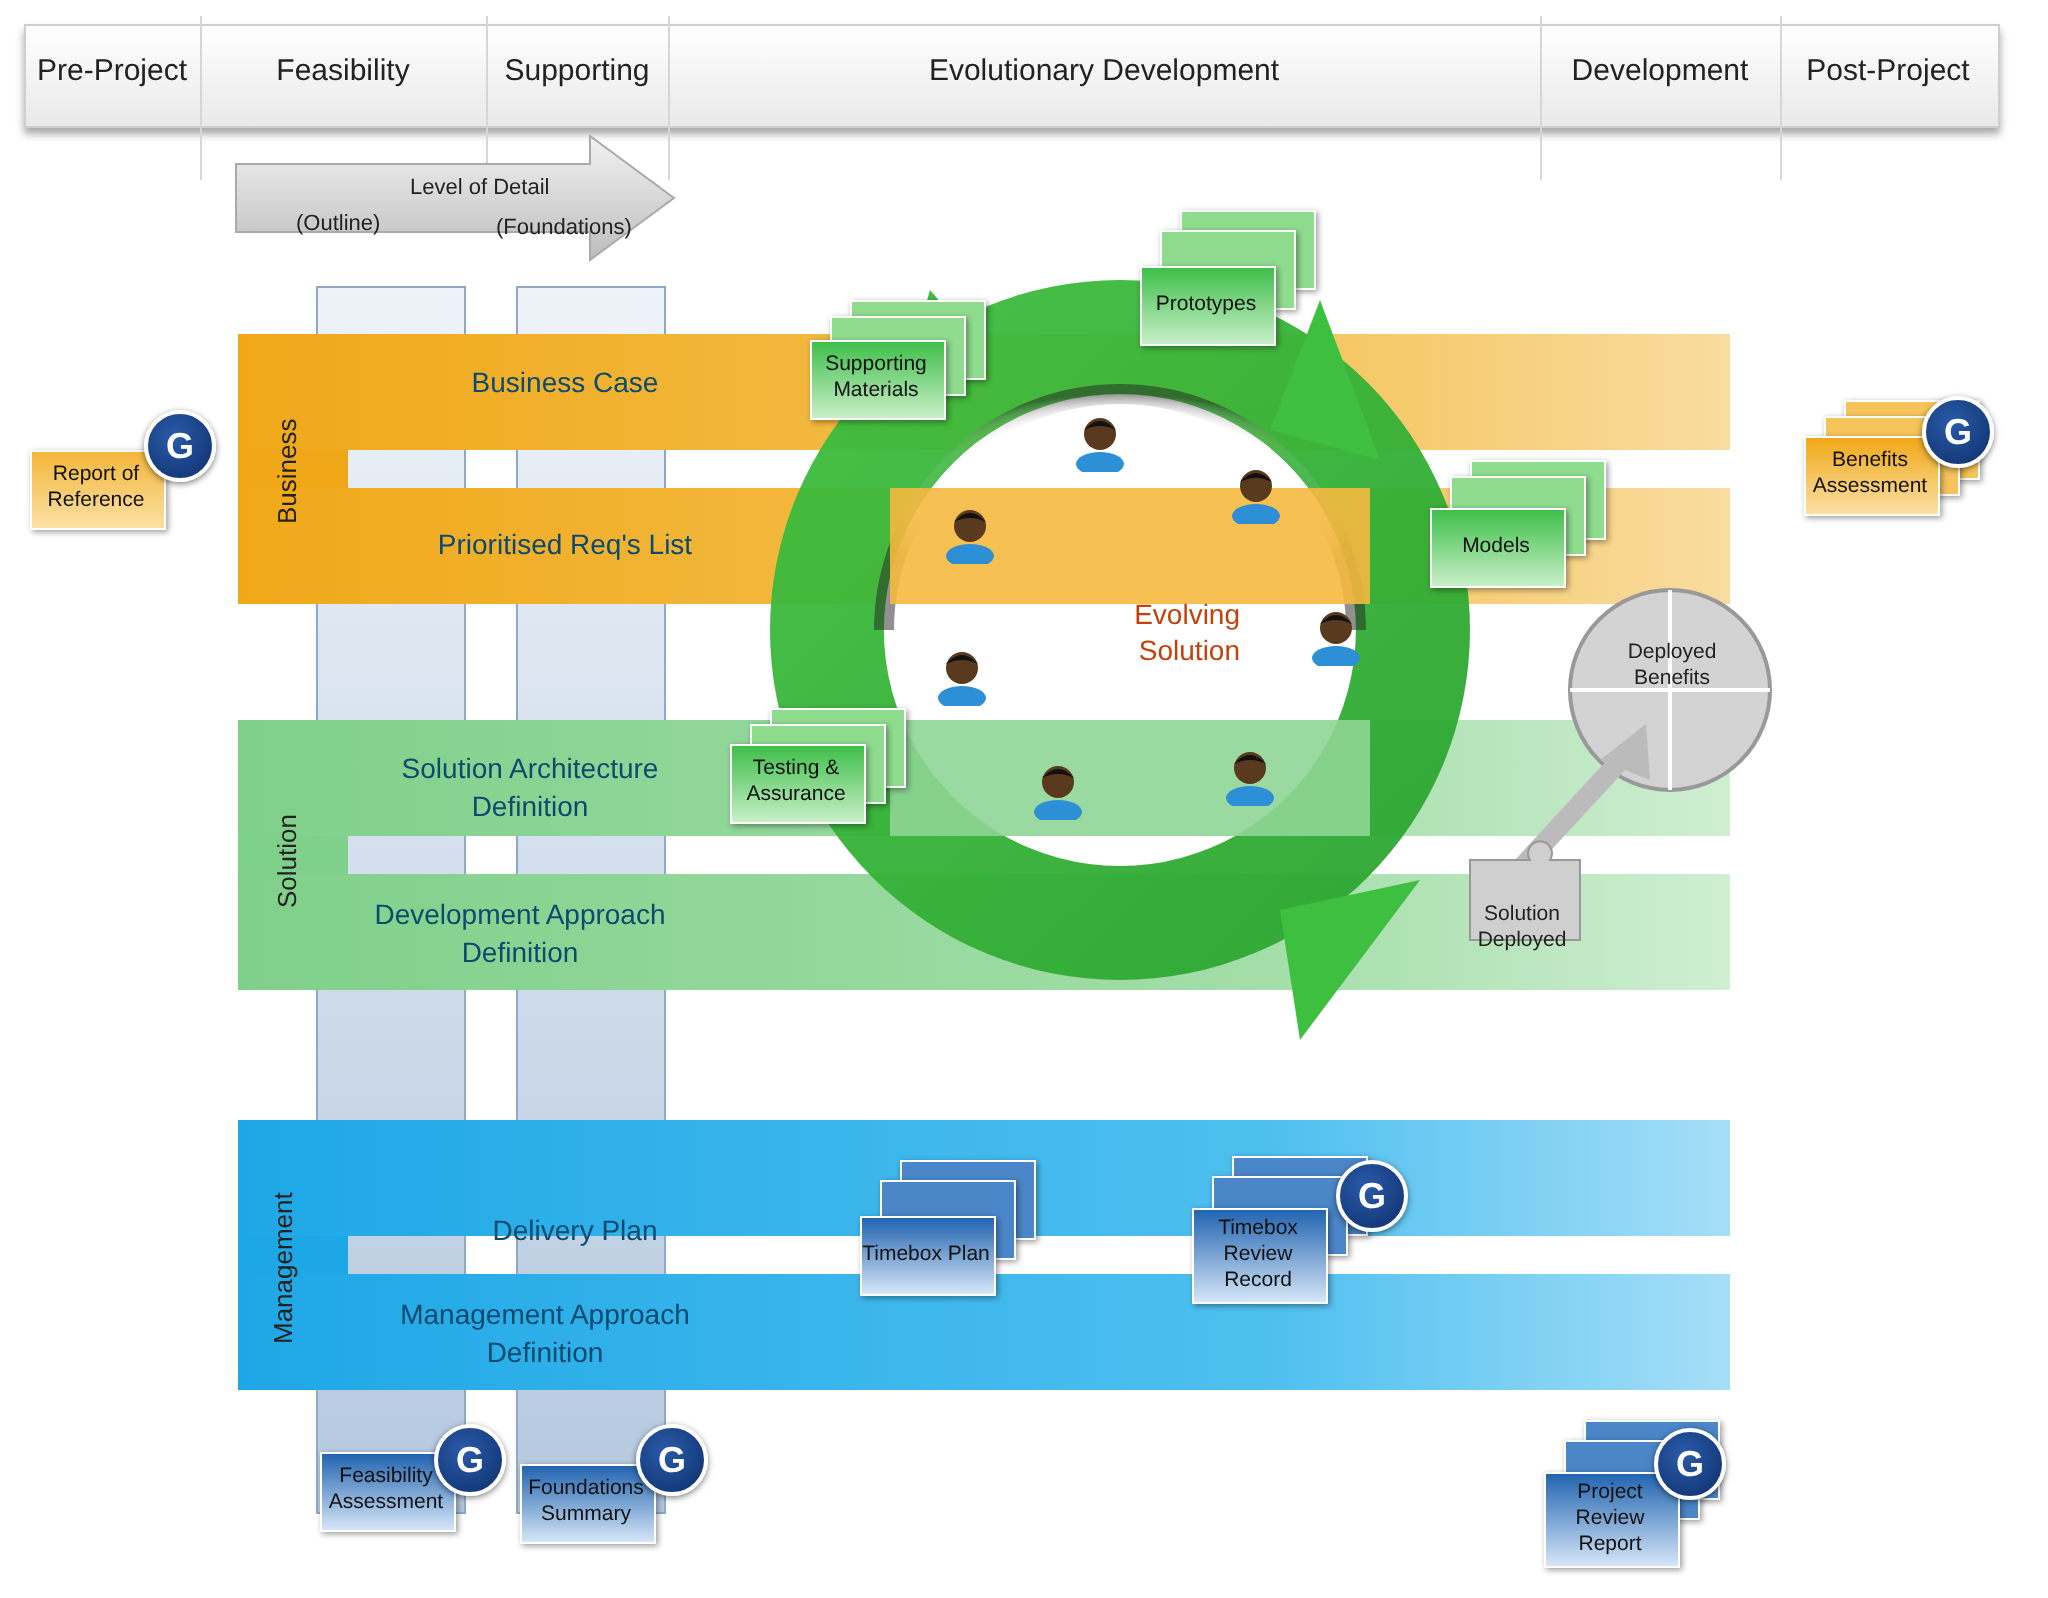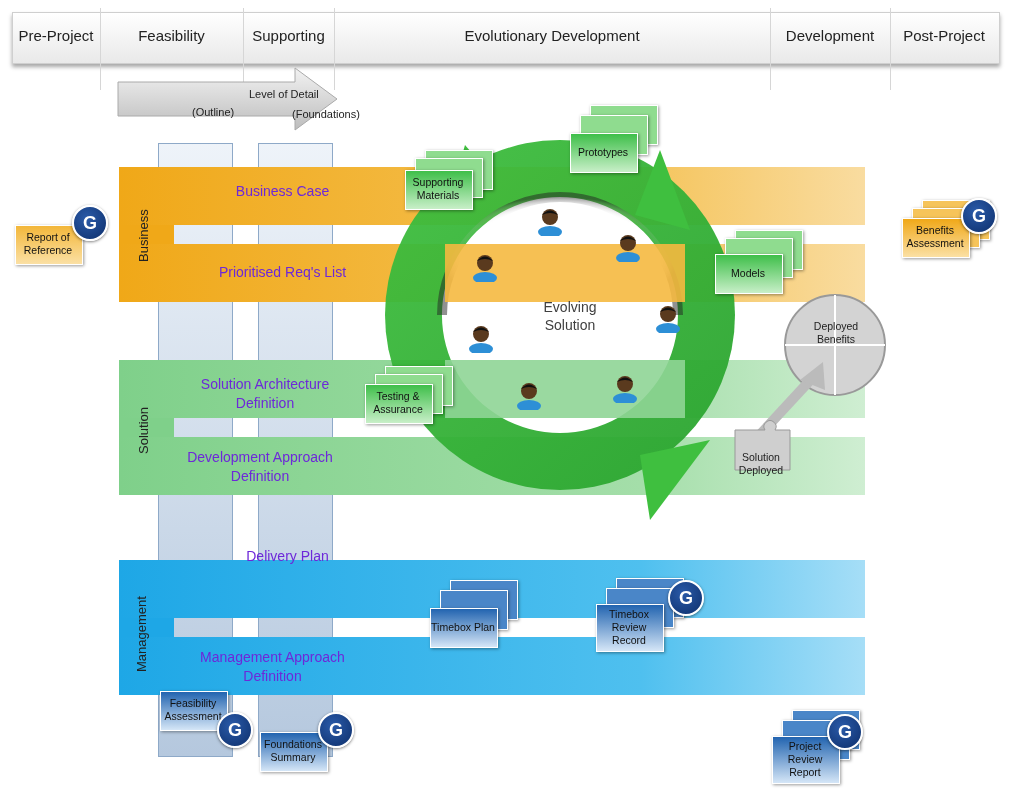--- a/index.html
+++ b/index.html
@@ -3,34 +3,34 @@
 <meta charset="utf-8">
 <style>
   html,body{margin:0;padding:0;background:#ffffff;}
   body{width:1024px;height:799px;position:relative;overflow:hidden;font-family:"Liberation Sans",sans-serif;color:#222;}
   .abs{position:absolute;}
   
   .phase-bar{left:12px;top:12px;width:986px;height:50px;background:linear-gradient(#ffffff,#e9e9e9);border:1px solid #cfcfcf;box-shadow:0 3px 4px rgba(0,0,0,0.35);}
   .phase{position:absolute;top:12px;height:50px;line-height:48px;text-align:center;font-size:15px;color:#222;}
   .phase-div{position:absolute;top:8px;width:1px;height:82px;background:#d6d6d6;}
   
-  .lod-text{font-size:11px;color:#222;margin-left:44px;}
+  .lod-text{font-size:11px;color:#222;}
   
   .col{position:absolute;background:linear-gradient(#eef3f9,#b5c8de);border:1px solid #8ea9c8;}
   
   .band{position:absolute;}
-  .band-label{position:absolute;font-size:14px;color:#6d28d9;text-align:center;line-height:19px;}
+  .band-label{position:absolute;font-size:14px;color:#0c4a6e;text-align:center;line-height:19px;}
   .vlabel{position:absolute;font-size:13px;color:#222;transform:rotate(-90deg);transform-origin:left top;white-space:nowrap;}
   
   .doc{position:absolute;width:70px;height:44px;}
   .doc .sheet{position:absolute;width:66px;height:38px;border:1px solid #fff;box-shadow:1px 1px 3px rgba(0,0,0,0.4);}
   .doc .lbl{position:absolute;left:0;top:0;width:66px;height:38px;display:flex;align-items:center;justify-content:center;text-align:center;font-size:10.5px;line-height:13px;color:#111;}
   .g-badge{position:absolute;width:32px;height:32px;border-radius:50%;background:radial-gradient(circle at 40% 35%,#2a5aa8,#0d2f6b);border:2px solid #fff;box-shadow:0 1px 3px rgba(0,0,0,0.5);color:#fff;font-weight:bold;font-size:18px;line-height:32px;text-align:center;}
   .person{position:absolute;width:26px;height:30px;}
-  .center-text{font-size:14px;color:#404040;text-align:center;line-height:18px;}
+  .center-text{font-size:14px;color:#c2410c;text-align:right;line-height:18px;}
 </style>
 </head>
 <body>
 
 <div class="abs phase-bar"></div>
 <div class="phase-div" style="left:100px"></div>
 <div class="phase-div" style="left:243px"></div>
 <div class="phase-div" style="left:334px"></div>
 <div class="phase-div" style="left:770px"></div>
 <div class="phase-div" style="left:890px"></div>
@@ -67,21 +67,21 @@
 <div class="band" style="left:119px;top:360px;width:746px;height:58px;background:linear-gradient(90deg,#7fd08a,#a4dea9 70%,#cfeed2);"></div>
 <div class="band" style="left:119px;top:437px;width:746px;height:58px;background:linear-gradient(90deg,#7fd08a,#a4dea9 70%,#cfeed2);"></div>
 <div class="band" style="left:119px;top:418px;width:55px;height:19px;background:#7fd08a;"></div>
 <div class="band-label" style="left:185px;top:375px;width:160px">Solution Architecture Definition</div>
 <div class="band-label" style="left:170px;top:448px;width:180px">Development Approach Definition</div>
 <div class="vlabel" style="left:136px;top:454px">Solution</div>
 
 <div class="band" style="left:119px;top:560px;width:746px;height:58px;background:linear-gradient(90deg,#1ea7e6,#4fc0ef 70%,#a6def7);"></div>
 <div class="band" style="left:119px;top:637px;width:746px;height:58px;background:linear-gradient(90deg,#1ea7e6,#4fc0ef 70%,#a6def7);"></div>
 <div class="band" style="left:119px;top:618px;width:55px;height:19px;background:#1ea7e6;"></div>
-<div class="band-label" style="left:215px;top:547px;width:145px">Delivery Plan</div>
+<div class="band-label" style="left:215px;top:606px;width:145px">Delivery Plan</div>
 <div class="band-label" style="left:180px;top:648px;width:185px">Management Approach Definition</div>
 <div class="vlabel" style="left:134px;top:672px">Management</div>
 
 <svg class="abs" style="left:370px;top:120px" width="400" height="410">
   <defs>
     <linearGradient id="cyc" x1="0" y1="0" x2="1" y2="1">
         <stop offset="0" stop-color="#3fbf3f"></stop>
         <stop offset="1" stop-color="#2aa32f"></stop>
       </linearGradient>
     <radialGradient id="hole" cx="0.5" cy="0.5" r="0.5">
@@ -162,21 +162,21 @@
   <div class="lbl" style="top:28px">Prototypes</div>
 </div>
 
 <div class="doc" style="left:715px;top:230px">
   <div class="sheet" style="left:20px;top:0;background:#8fdc8f"></div>
   <div class="sheet" style="left:10px;top:8px;background:#8fdc8f"></div>
   <div class="sheet" style="left:0;top:24px;background:linear-gradient(#3fbf4a,#c8efc8)"></div>
   <div class="lbl" style="top:24px">Models</div>
 </div>
 
-<div class="doc" style="left:365px;top:366px">
+<div class="doc" style="left:365px;top:354px">
   <div class="sheet" style="left:20px;top:0;background:#8fdc8f"></div>
   <div class="sheet" style="left:10px;top:8px;background:#8fdc8f"></div>
   <div class="sheet" style="left:0;top:18px;background:linear-gradient(#3fbf4a,#c8efc8)"></div>
   <div class="lbl" style="top:18px">Testing &amp; Assurance</div>
 </div>
 
 <div class="doc" style="left:902px;top:200px">
   <div class="sheet" style="left:20px;top:0;background:#f6c45a"></div>
   <div class="sheet" style="left:10px;top:8px;background:#f6c45a"></div>
   <div class="sheet" style="left:0;top:18px;background:linear-gradient(#f0a818,#fbe0a4)"></div>
@@ -192,21 +192,21 @@
 </div>
 
 <div class="doc" style="left:596px;top:578px">
   <div class="sheet" style="left:20px;top:0;background:#4a86c8"></div>
   <div class="sheet" style="left:10px;top:10px;background:#4a86c8"></div>
   <div class="sheet" style="left:0;top:26px;height:46px;background:linear-gradient(#2264b0,#d5e6f7)"></div>
   <div class="lbl" style="top:30px">Timebox Review Record</div>
 </div>
 <div class="g-badge" style="left:668px;top:580px">G</div>
 
-<div class="doc" style="left:160px;top:691px">
+<div class="doc" style="left:160px;top:726px">
   <div class="sheet" style="left:0;top:0;background:linear-gradient(#2264b0,#d5e6f7)"></div>
   <div class="lbl">Feasibility Assessment</div>
 </div>
 <div class="g-badge" style="left:217px;top:712px">G</div>
 
 <div class="doc" style="left:260px;top:732px">
   <div class="sheet" style="left:0;top:0;background:linear-gradient(#2264b0,#d5e6f7)"></div>
   <div class="lbl">Foundations Summary</div>
 </div>
 <div class="g-badge" style="left:318px;top:712px">G</div>

